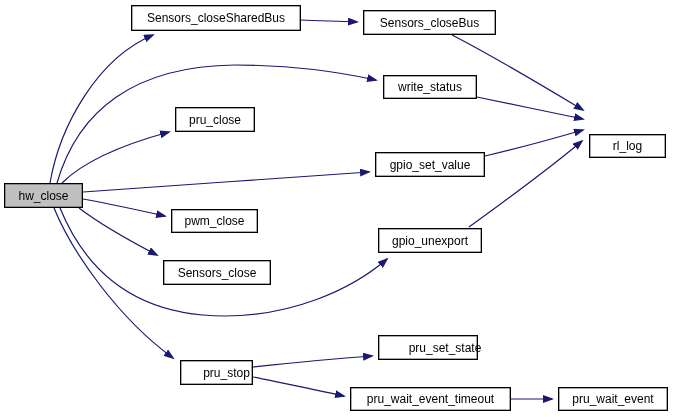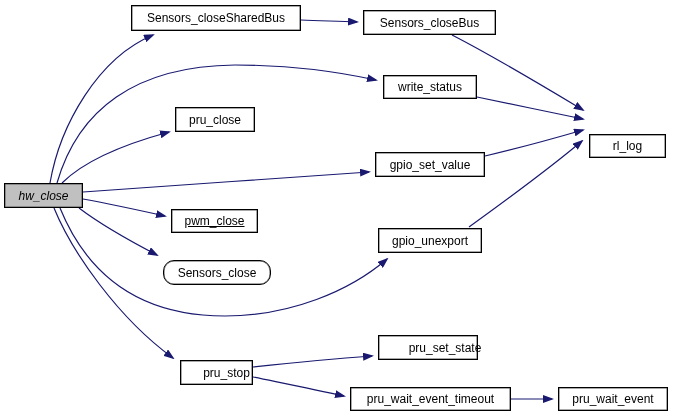--- a/index.html
+++ b/index.html
@@ -60,28 +60,28 @@
       <path d="M301,20 C320,21 336,21 357,22" fill="none" stroke="#191970" stroke-width="1.2" marker-end="url(#arrowhead)"></path>
       <path d="M452,35 C495,57 548,89 583,110" fill="none" stroke="#191970" stroke-width="1.2" marker-end="url(#arrowhead)"></path>
       <path d="M477,97 C510,104 550,112 583,119" fill="none" stroke="#191970" stroke-width="1.2" marker-end="url(#arrowhead)"></path>
       <path d="M485,156 C515,149 552,139 583,130" fill="none" stroke="#191970" stroke-width="1.2" marker-end="url(#arrowhead)"></path>
       <path d="M469,227 C505,201 550,168 582,141" fill="none" stroke="#191970" stroke-width="1.2" marker-end="url(#arrowhead)"></path>
       <path d="M253,367 C290,363 330,359 372,356" fill="none" stroke="#191970" stroke-width="1.2" marker-end="url(#arrowhead)"></path>
       <path d="M253,377 C282,383 312,389 344,396" fill="none" stroke="#191970" stroke-width="1.2" marker-end="url(#arrowhead)"></path>
       <path d="M511,399 C525,399 538,399 552,399" fill="none" stroke="#191970" stroke-width="1.2" marker-end="url(#arrowhead)"></path>
     </svg>
   <div id="node-layer">
-      <div class="node highlighted" style="left: 4px; top: 183px; width: 79px; height: 25px; font-style: italic;">hw_close</div>
+      <div class="node highlighted" style="left: 4px; top: 183px; width: 79px; height: 25px;">hw_close</div>
       <div class="node" style="left: 131px; top: 5px; width: 170px; height: 26px;">Sensors_closeSharedBus</div>
       <div class="node" style="left: 363px; top: 10px; width: 133px; height: 25px;">Sensors_closeBus</div>
       <div class="node" style="left: 383px; top: 75px; width: 94px; height: 24px;">write_status</div>
       <div class="node" style="left: 175px; top: 107px; width: 80px; height: 25px;">pru_close</div>
       <div class="node" style="left: 589px; top: 114px; width: 77px; height: 24px; margin-top: 20px;">rl_log</div>
       <div class="node" style="left: 375px; top: 152px; width: 110px; height: 25px; text-align: right;">gpio_set_value</div>
-      <div class="node" style="left: 171px; top: 209px; width: 87px; height: 24px; text-decoration: underline;">pwm_close</div>
+      <div class="node" style="left: 171px; top: 209px; width: 87px; height: 24px;">pwm_close</div>
       <div class="node" style="left: 378px; top: 228px; width: 104px; height: 25px;">gpio_unexport</div>
-      <div class="node" style="left: 163px; top: 260px; width: 108px; height: 25px; border-radius: 11px;">Sensors_close</div>
+      <div class="node" style="left: 163px; top: 260px; width: 108px; height: 25px;">Sensors_close</div>
       <div class="node" style="left: 378px; top: 335px; width: 100px; height: 25px; padding-left: 34px;">pru_set_state</div>
       <div class="node" style="left: 180px; top: 360px; width: 73px; height: 25px; padding-left: 20px;">pru_stop</div>
       <div class="node" style="left: 350px; top: 387px; width: 161px; height: 24px;">pru_wait_event_timeout</div>
       <div class="node" style="left: 558px; top: 387px; width: 110px; height: 24px;">pru_wait_event</div>
     </div>
 </div>
 
 </body></html>

